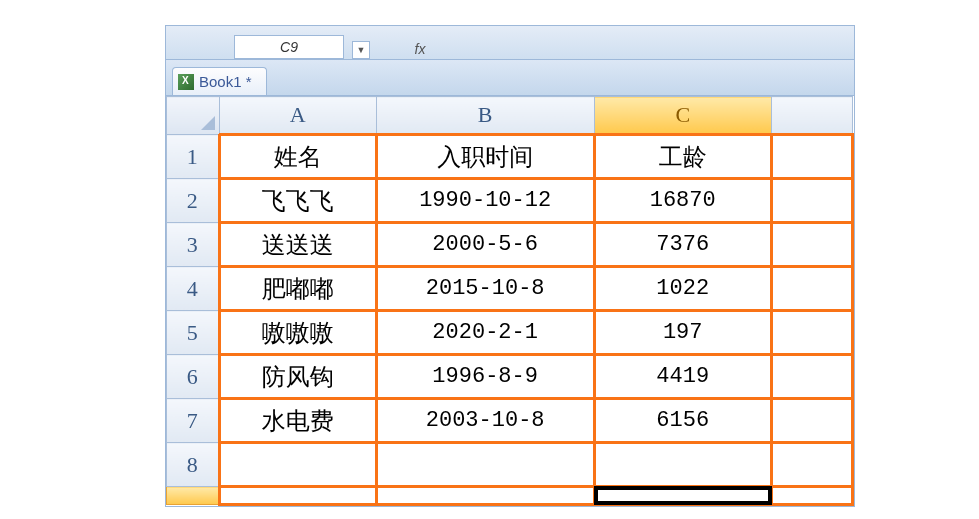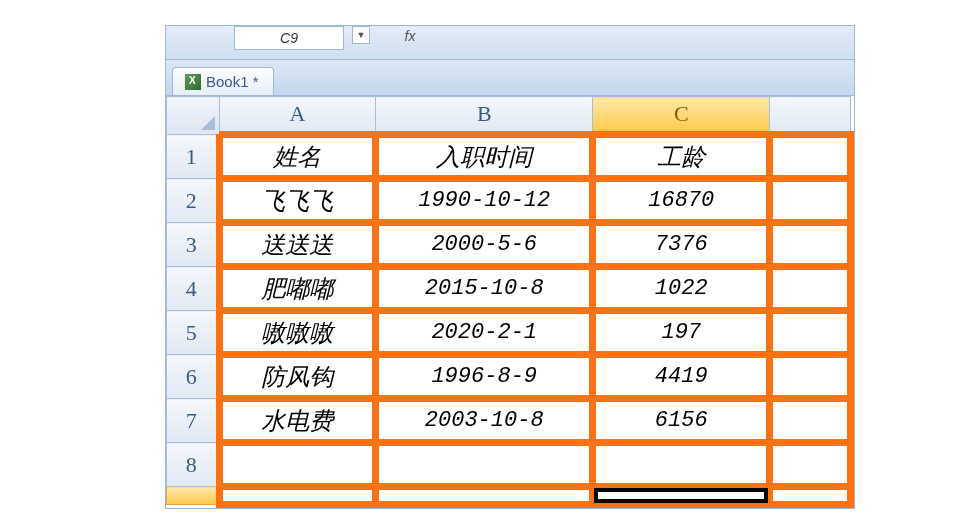--- a/index.html
+++ b/index.html
@@ -17,21 +17,21 @@
       top: 25px;
       width: 690px;
       background: #cadcf0;
       border: 1px solid #9db8d9;
     }
     .formula-bar {
       height: 34px;
       background: linear-gradient(to bottom, #e4ecf7, #cfdff0);
       border-bottom: 1px solid #9db8d9;
       display: flex;
-      align-items: flex-start;
+      align-items: flex-end;
       padding: 0 8px;
       gap: 8px;
     }
     .name-box {
       width: 110px;
       height: 24px;
       background: #fff;
       border: 1px solid #9db8d9;
       font-size: 14px;
       color: #333;
@@ -49,21 +49,21 @@
       display: flex;
       align-items: center;
       justify-content: center;
       font-size: 9px;
       color: #555;
     }
     .fx-area {
       display: flex;
       align-items: center;
       gap: 4px;
-      margin-left: 20px;
+      margin-left: 30px;
     }
     .fx-btn {
       width: 24px;
       height: 20px;
       font-style: italic;
       font-size: 14px;
       color: #555;
       display: flex;
       align-items: center;
       justify-content: center;
@@ -77,21 +77,21 @@
       border-bottom: 1px solid #9db8d9;
     }
     .workbook-tab {
       display: flex;
       align-items: center;
       gap: 5px;
       background: linear-gradient(to bottom, #fdfdfe, #e8eff9);
       border: 1px solid #9db8d9;
       border-bottom: none;
       border-radius: 4px 4px 0 0;
-      padding: 4px 14px 4px 12px;
+      padding: 4px 14px 4px 5px;
       font-size: 15px;
       color: #3b5998;
       height: 28px;
     }
     .excel-icon {
       width: 16px;
       height: 16px;
       display: inline-block;
       background: linear-gradient(135deg, #5a9e5a, #2e6b2e);
       position: relative;
@@ -148,28 +148,27 @@
     .row-header {
       width: 52px;
       background: linear-gradient(to bottom, #f4f7fc, #e1e9f3);
       border: 1px solid #a9bed9;
       text-align: center;
       font-size: 22px;
       color: #3a5a85;
       font-family: "Times New Roman", serif;
     }
     .cell {
-      border: 7px solid #f97316;
+      border: 3px solid #f97316;
       height: 44px;
       text-align: center;
       font-size: 24px;
       color: #000;
       padding: 0 6px;
       font-family: "SimSun", serif;
-      font-style: italic;
     }
     .cell.date, .cell.number {
       font-family: "Courier New", monospace;
       font-size: 22px;
       margin-left: 7px;
     }
     .col-a { width: 155px; }
     .col-b { width: 215px; }
     .col-c { width: 175px; }
     .col-d { width: 80px; }

